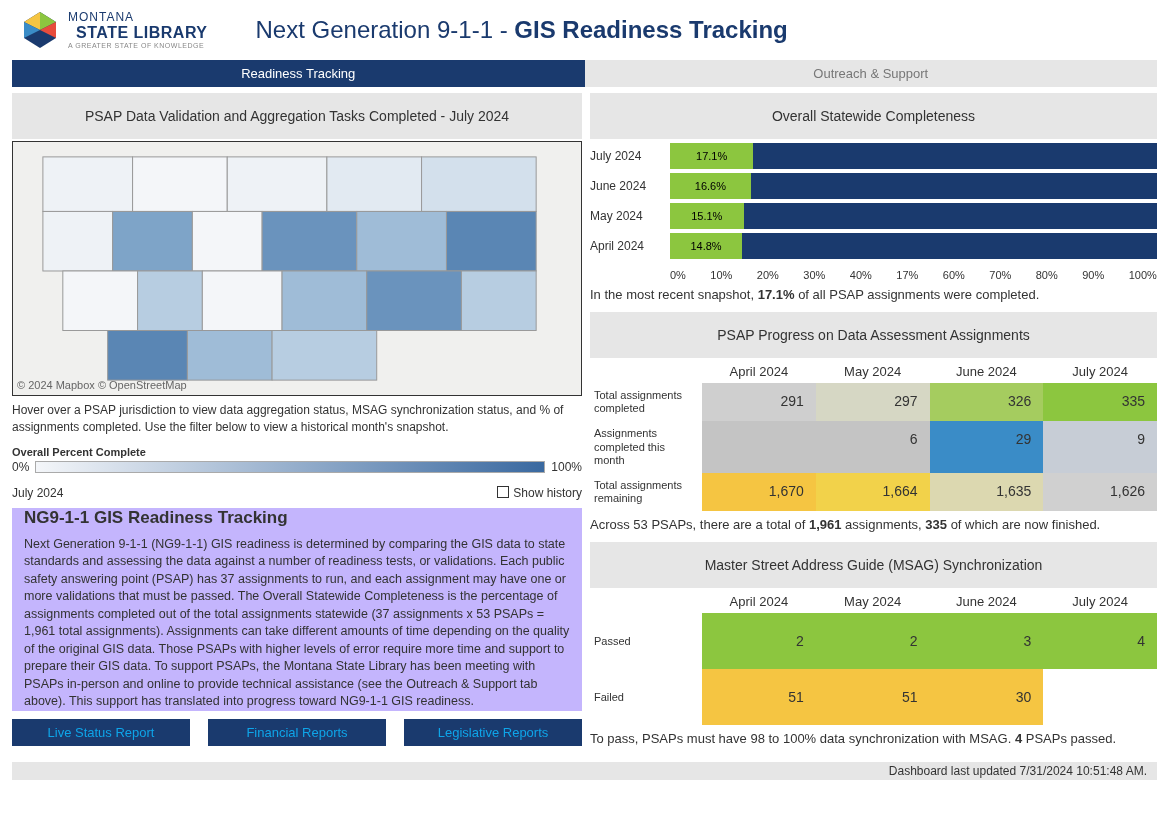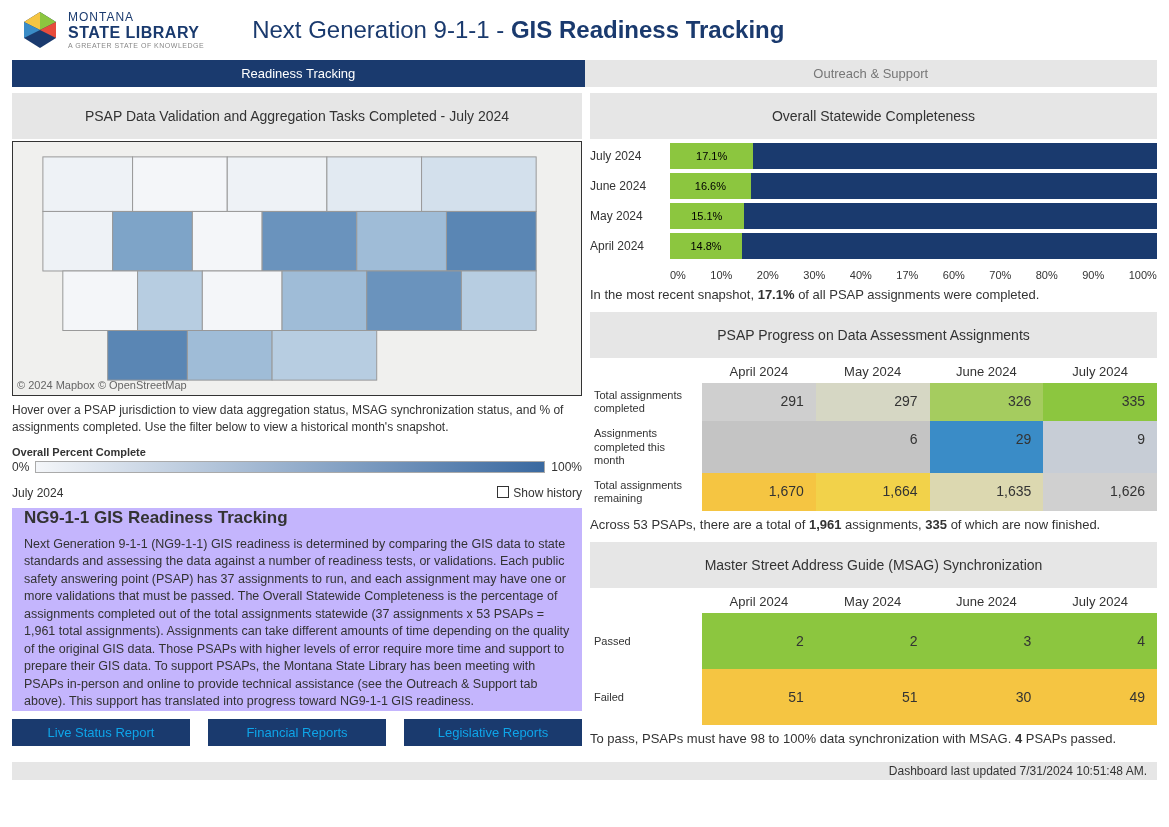--- a/index.html
+++ b/index.html
@@ -1,21 +1,21 @@
 <!DOCTYPE html>
 <html><head>
 <meta charset="utf-8">
 <style>
   * { box-sizing: border-box; margin: 0; padding: 0; }
   body { font-family: Arial, sans-serif; font-size: 13px; color: #333; background: #fff; width: 1169px; }
   .header { display: flex; align-items: center; padding: 10px 20px; gap: 48px; }
   .logo { display: flex; align-items: center; gap: 8px; }
   .logo-text { line-height: 1.1; }
   .logo-text .l1 { font-size: 12px; letter-spacing: 1px; color: #1a3a6e; }
-  .logo-text .l2 { font-size: 16px; font-weight: bold; color: #1a3a6e; letter-spacing: 0.5px; }
+  .logo-text .l2 { font-size: 16px; font-weight: bold; color: #1a3a6e; letter-spacing: 0.5px; margin-left: 8px; }
   .logo-text .l3 { font-size: 7px; color: #888; letter-spacing: 0.5px; }
   .title { font-size: 24px; color: #1a3a6e; }
   .title b { font-weight: bold; }
 
   .tabs { display: flex; margin: 0 12px; }
   .tab { flex: 1; text-align: center; padding: 6px 0; font-size: 13px; }
   .tab.active { background: #1a3a6e; color: #fff; }
   .tab.inactive { background: #e6e6e6; color: #777; }
 
   .main { display: flex; padding: 0 12px; gap: 8px; margin-top: 6px; }
@@ -233,21 +233,20 @@
         <div class="hd">July 2024</div>
         <div class="rowlbl" style="min-height: 56px;">Passed</div>
         <div class="cell" style="background: rgb(140, 198, 63); padding-top: 20px; padding-bottom: 20px;">2</div>
         <div class="cell" style="background: rgb(140, 198, 63); padding-top: 20px; padding-bottom: 20px;">2</div>
         <div class="cell" style="background: rgb(140, 198, 63); padding-top: 20px; padding-bottom: 20px;">3</div>
         <div class="cell" style="background: rgb(140, 198, 63); padding-top: 20px; padding-bottom: 20px;">4</div>
         <div class="rowlbl" style="min-height: 56px;">Failed</div>
         <div class="cell" style="background: rgb(245, 197, 66); padding-top: 20px; padding-bottom: 20px;">51</div>
         <div class="cell" style="background: rgb(245, 197, 66); padding-top: 20px; padding-bottom: 20px;">51</div>
         <div class="cell" style="background: rgb(245, 197, 66); padding-top: 20px; padding-bottom: 20px;">30</div>
-        <div class="cell" style="background: rgb(245, 197, 66); padding-top: 20px; padding-bottom: 20px;">49</div>
       </div>
     <div class="summary-line">
       <span>To pass, PSAPs must have 98 to 100% data synchronization with MSAG. </span><b>4</b><span> PSAPs passed.</span>
     </div>
   </div>
 </div>
 
 <div class="footer">Dashboard last updated 7/31/2024 10:51:48 AM.</div>
 
 </body></html>

